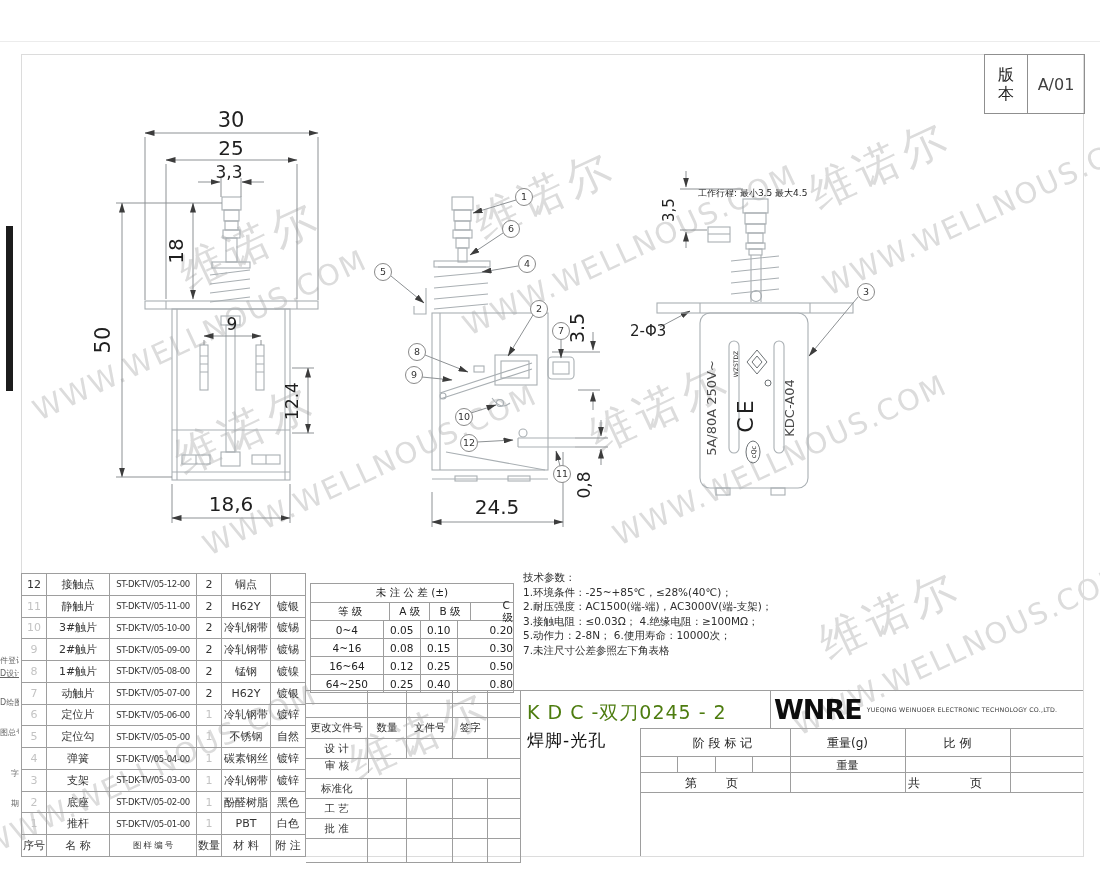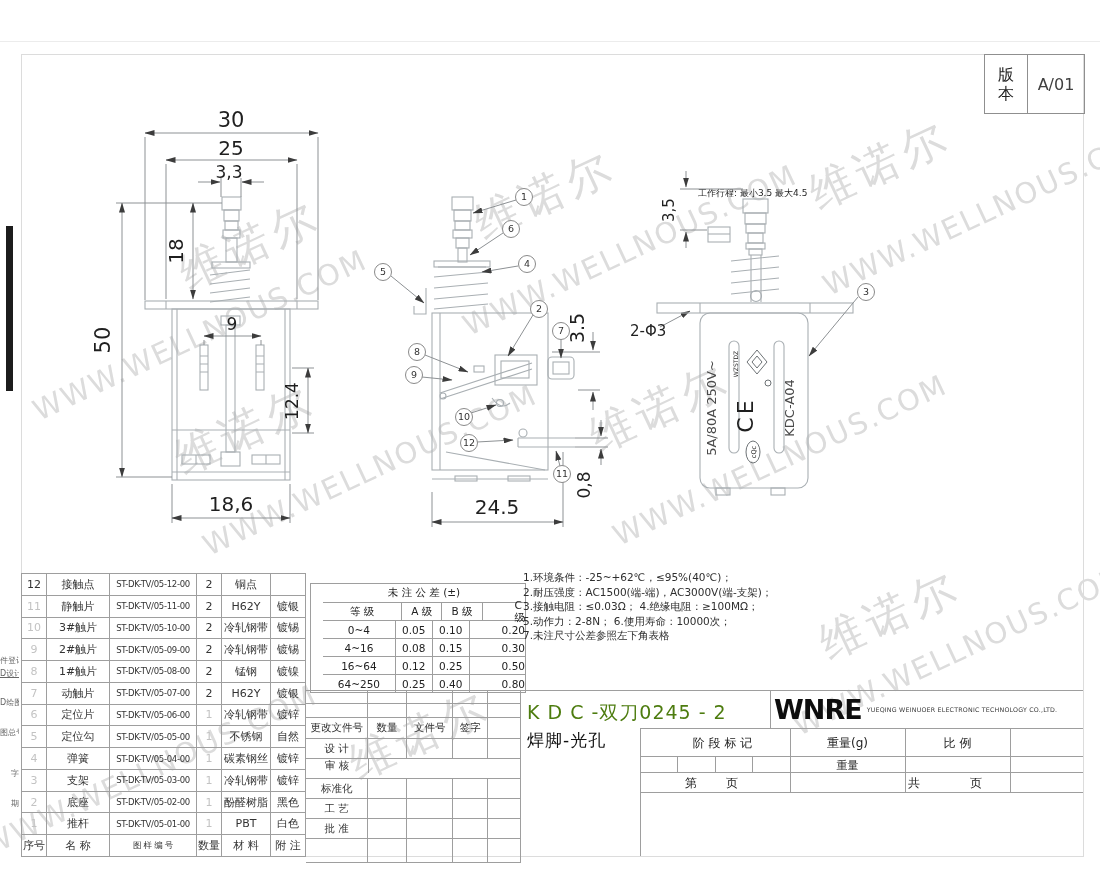--- a/index.html
+++ b/index.html
@@ -31,21 +31,21 @@
   
   .bom{position:absolute;left:21px;top:573px;width:284px;height:283px;z-index:2;
        border-top:1px solid #9e9e9e;border-left:1px solid #9e9e9e;display:flex;flex-direction:column;font-size:11px;}
   .bom-row{flex:1;display:flex;border-bottom:1px solid #9e9e9e;}
   .bom-cell{border-right:1px solid #9e9e9e;display:flex;align-items:center;justify-content:center;
             overflow:hidden;white-space:nowrap;color:#333;}
   .bc0{width:24px;} .bc1{width:62px;text-align:center;} .bc2{width:86px;font-size:8.5px;letter-spacing:-0.3px;}
   .bc3{width:24px;} .bc4{width:48px;} .bc5{flex:1;}
   .faint{color:#c3c3c3;}
   .tol{position:absolute;left:310px;top:583px;width:202px;z-index:2;border:1px solid #9e9e9e;
-       font-size:10.5px;color:#222;padding-left:12px;}
+       font-size:10.5px;color:#222;}
   .tol-title{height:18px;display:flex;align-items:center;justify-content:center;border-bottom:1px solid #9e9e9e;}
   .tol-row{display:flex;height:17px;border-bottom:1px solid #9e9e9e;}
   .tol-row:last-child{border-bottom:none;}
   .tol-cell{display:flex;align-items:center;justify-content:center;border-right:1px solid #9e9e9e;}
   .tol-cell:last-child{border-right:none;}
   .tc0{width:80px;} .tc1{width:40px;} .tc2{width:40px;} .tc3{flex:1;margin-left:32px;}
   .tech{position:absolute;left:523px;top:570px;width:330px;z-index:2;font-size:10.5px;
         line-height:14.5px;color:#2e2e2e;}
   
   .tb-line{position:absolute;background:#9e9e9e;z-index:2;}
@@ -484,22 +484,23 @@
       </div>
       <div class="tol-row">
         <div class="tol-cell tc0">64~250</div>
         <div class="tol-cell tc1">0.25</div>
         <div class="tol-cell tc2">0.40</div>
         <div class="tol-cell tc3">0.80</div>
       </div>
     </div>
 
   <div class="tech">
+    <div>技术参数：</div>
     <div id="tech-lines">
-        <div>1.环境条件：-25~+62℃，≤95%(40℃)；</div>
+        <div>1.环境条件：-25~+85℃，≤28%(40℃)；</div>
         <div>2.耐压强度：AC1500(端-端)，AC3000V(端-支架)；</div>
         <div>3.接触电阻：≤0.03Ω；             4.绝缘电阻：≥100MΩ；</div>
         <div>5.动作力：2-8N；         6.使用寿命：10000次；</div>
         <div>7.未注尺寸公差参照左下角表格</div>
       </div>
   </div>
 
   <div class="sign" id="sign-table">
       <div class="srow" style="height: 13px;">
         <div class="scell sc0"></div>

